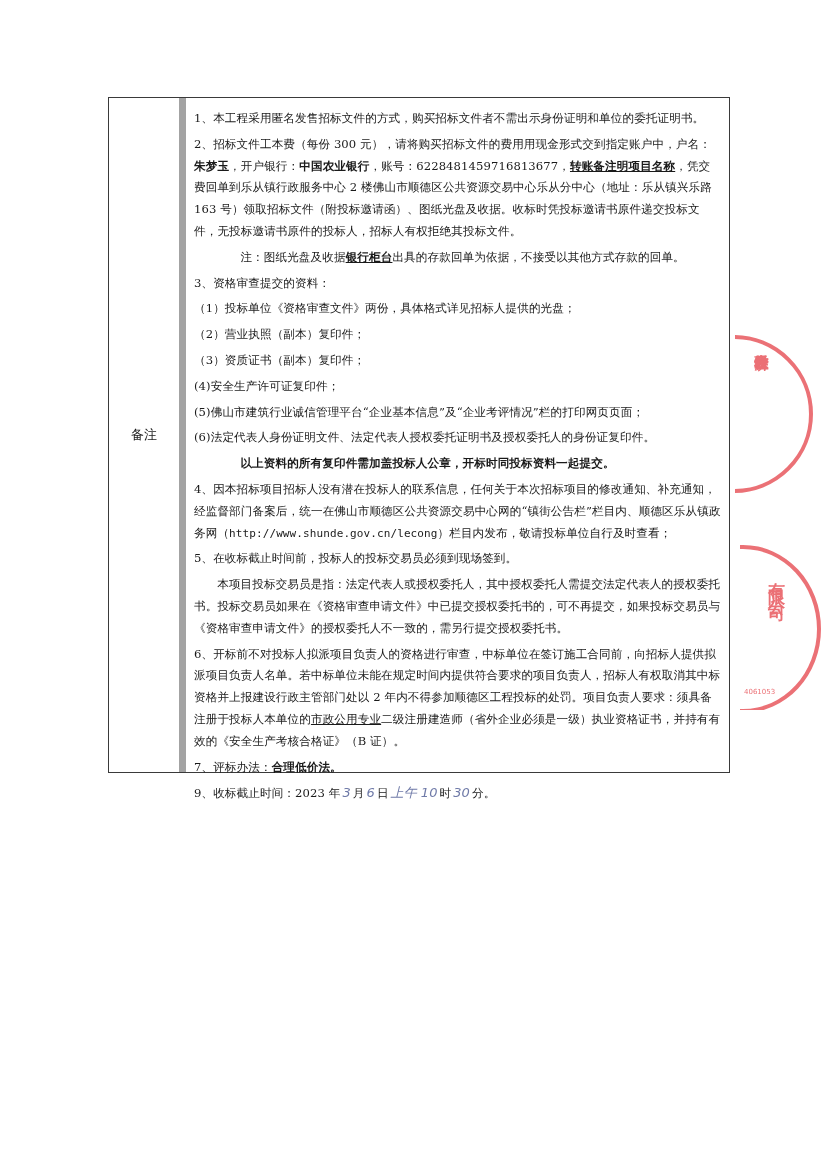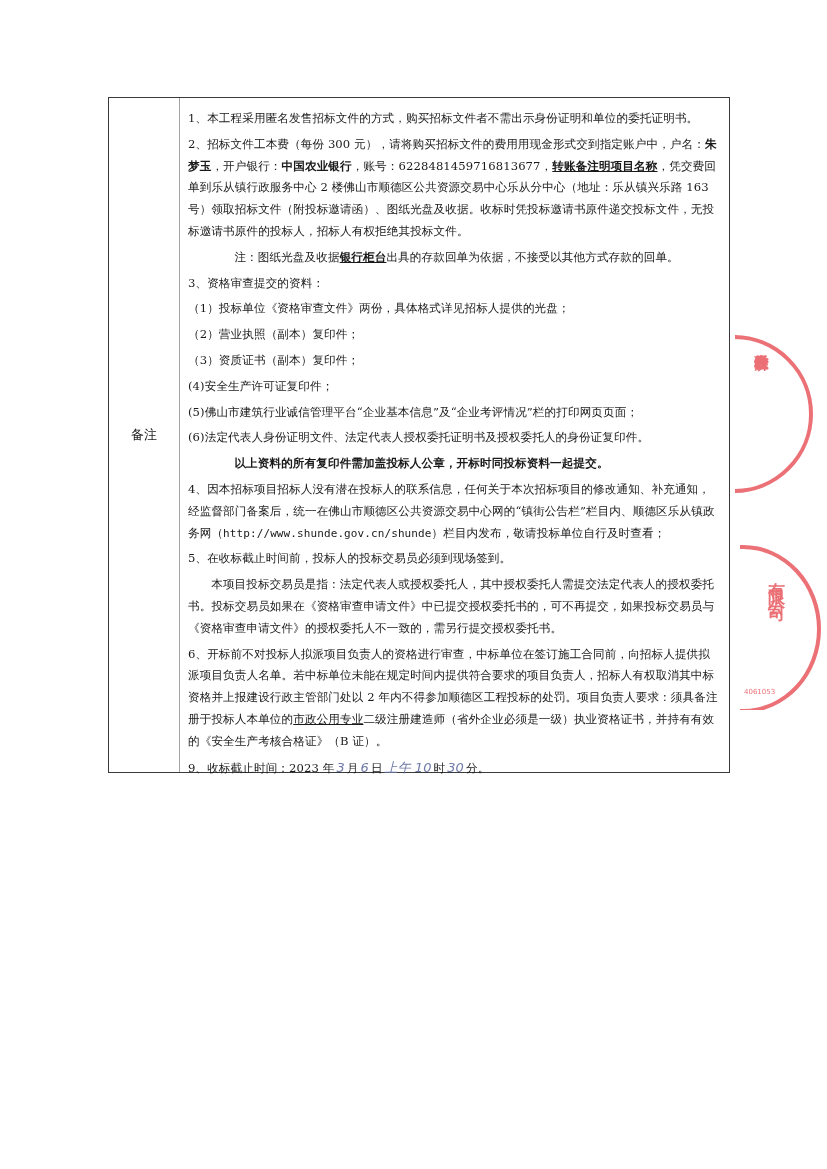--- a/index.html
+++ b/index.html
@@ -1,20 +1,20 @@
 <!DOCTYPE html>
 <html><head>
 <meta charset="utf-8">
 <style>
   html, body { margin: 0; padding: 0; background: #ffffff; }
   body { width: 827px; height: 1169px; position: relative; overflow: hidden;
          font-family: "DejaVu Serif", "Liberation Serif", serif; color: #1a1a1a; }
   .table { position: absolute; left: 108px; top: 97px; width: 622px; height: 676px;
            border: 1px solid #3a3a3a; box-sizing: border-box; display: flex; }
-  .label-cell { width: 70px; border-right: 1px solid #a3a3a3; display: flex;
+  .label-cell { width: 70px; border-right: 7px solid #a3a3a3; display: flex;
                 align-items: center; justify-content: center; font-size: 13px; }
   .content-cell { flex: 1; padding: 6px 4px 0 4px; font-size: 11.6px; line-height: 21.8px;
                   letter-spacing: 0.1px; }
   .content-cell p { margin: 4px; }
   .indent2 { text-indent: 2em; }
   .indent4 { text-indent: 4em; }
   .u { text-decoration: underline; }
   .b { font-weight: bold; }
   .mono { font-family: "DejaVu Sans Mono", "Liberation Mono", monospace; font-size: 11px; }
   .hw { font-family: "DejaVu Sans", sans-serif; color: #6f7aa8; font-style: italic;
@@ -39,24 +39,25 @@
     <p><span>2、招标文件工本费（每份 300 元），请将购买招标文件的费用用现金形式交到指定账户中，户名：</span><span class="b">朱梦玉</span><span>，开户银行：</span><span class="b">中国农业银行</span><span>，账号：6228481459716813677，</span><span class="b u">转账备注明项目名称</span><span>，凭交费回单到乐从镇行政服务中心 2 楼佛山市顺德区公共资源交易中心乐从分中心（地址：乐从镇兴乐路 163 号）领取招标文件（附投标邀请函）、图纸光盘及收据。收标时凭投标邀请书原件递交投标文件，无投标邀请书原件的投标人，招标人有权拒绝其投标文件。</span></p>
     <p class="indent4"><span>注：图纸光盘及收据</span><span class="b u">银行柜台</span><span>出具的存款回单为依据，不接受以其他方式存款的回单。</span></p>
     <p>3、资格审查提交的资料：</p>
     <p>（1）投标单位《资格审查文件》两份，具体格式详见招标人提供的光盘；</p>
     <p>（2）营业执照（副本）复印件；</p>
     <p>（3）资质证书（副本）复印件；</p>
     <p>(4)安全生产许可证复印件；</p>
     <p>(5)佛山市建筑行业诚信管理平台“企业基本信息”及“企业考评情况”栏的打印网页页面；</p>
     <p>(6)法定代表人身份证明文件、法定代表人授权委托证明书及授权委托人的身份证复印件。</p>
     <p class="indent4 b">以上资料的所有复印件需加盖投标人公章，开标时同投标资料一起提交。</p>
-    <p><span>4、因本招标项目招标人没有潜在投标人的联系信息，任何关于本次招标项目的修改通知、补充通知，经监督部门备案后，统一在佛山市顺德区公共资源交易中心网的“镇街公告栏”栏目内、顺德区乐从镇政务网（</span><span class="mono">http://www.shunde.gov.cn/shunde</span><span>）栏目内发布，敬请投标单位自行及时查看；</span></p>
+    <p><span>4、因本招标项目招标人没有潜在投标人的联系信息，任何关于本次招标项目的修改通知、补充通知，经监督部门备案后，统一在佛山市顺德区公共资源交易中心网的“镇街公告栏”栏目内、顺德区乐从镇政务网（</span><span class="mono">http://www.shunde.gov.cn/lecong</span><span>）栏目内发布，敬请投标单位自行及时查看；</span></p>
     <p>5、在收标截止时间前，投标人的投标交易员必须到现场签到。</p>
     <p class="indent2">本项目投标交易员是指：法定代表人或授权委托人，其中授权委托人需提交法定代表人的授权委托书。投标交易员如果在《资格审查申请文件》中已提交授权委托书的，可不再提交，如果投标交易员与《资格审查申请文件》的授权委托人不一致的，需另行提交授权委托书。</p>
     <p><span>6、开标前不对投标人拟派项目负责人的资格进行审查，中标单位在签订施工合同前，向招标人提供拟派项目负责人名单。若中标单位未能在规定时间内提供符合要求的项目负责人，招标人有权取消其中标资格并上报建设行政主管部门处以 2 年内不得参加顺德区工程投标的处罚。项目负责人要求：须具备注册于投标人本单位的</span><span class="u">市政公用专业</span><span>二级注册建造师（省外企业必须是一级）执业资格证书，并持有有效的《安全生产考核合格证》（B 证）。</span></p>
+    <p><span>7、评标办法：</span><span class="b">合理低价法。</span></p>
     <p><span>9、收标截止时间：2023 年</span><span class="hw">3</span><span>月</span><span class="hw">6</span><span>日</span><span class="hw">上午</span><span class="hw">10</span><span>时</span><span class="hw">30</span><span>分。</span></p>
   </div>
 </div>
 
 <div class="stamp" style="left:735px; top:330px; width:92px; height:165px;">
   <div class="ring" style="left:-80px; top:5px; width:150px; height:150px;"></div>
   <div class="txt" style="left:18px; top:14px; height:140px; font-size:14px;">股份经济合作联合社</div>
   <div class="num" style="left:8px; top:140px;margin-top:28px;">1402</div>
 </div>
 

